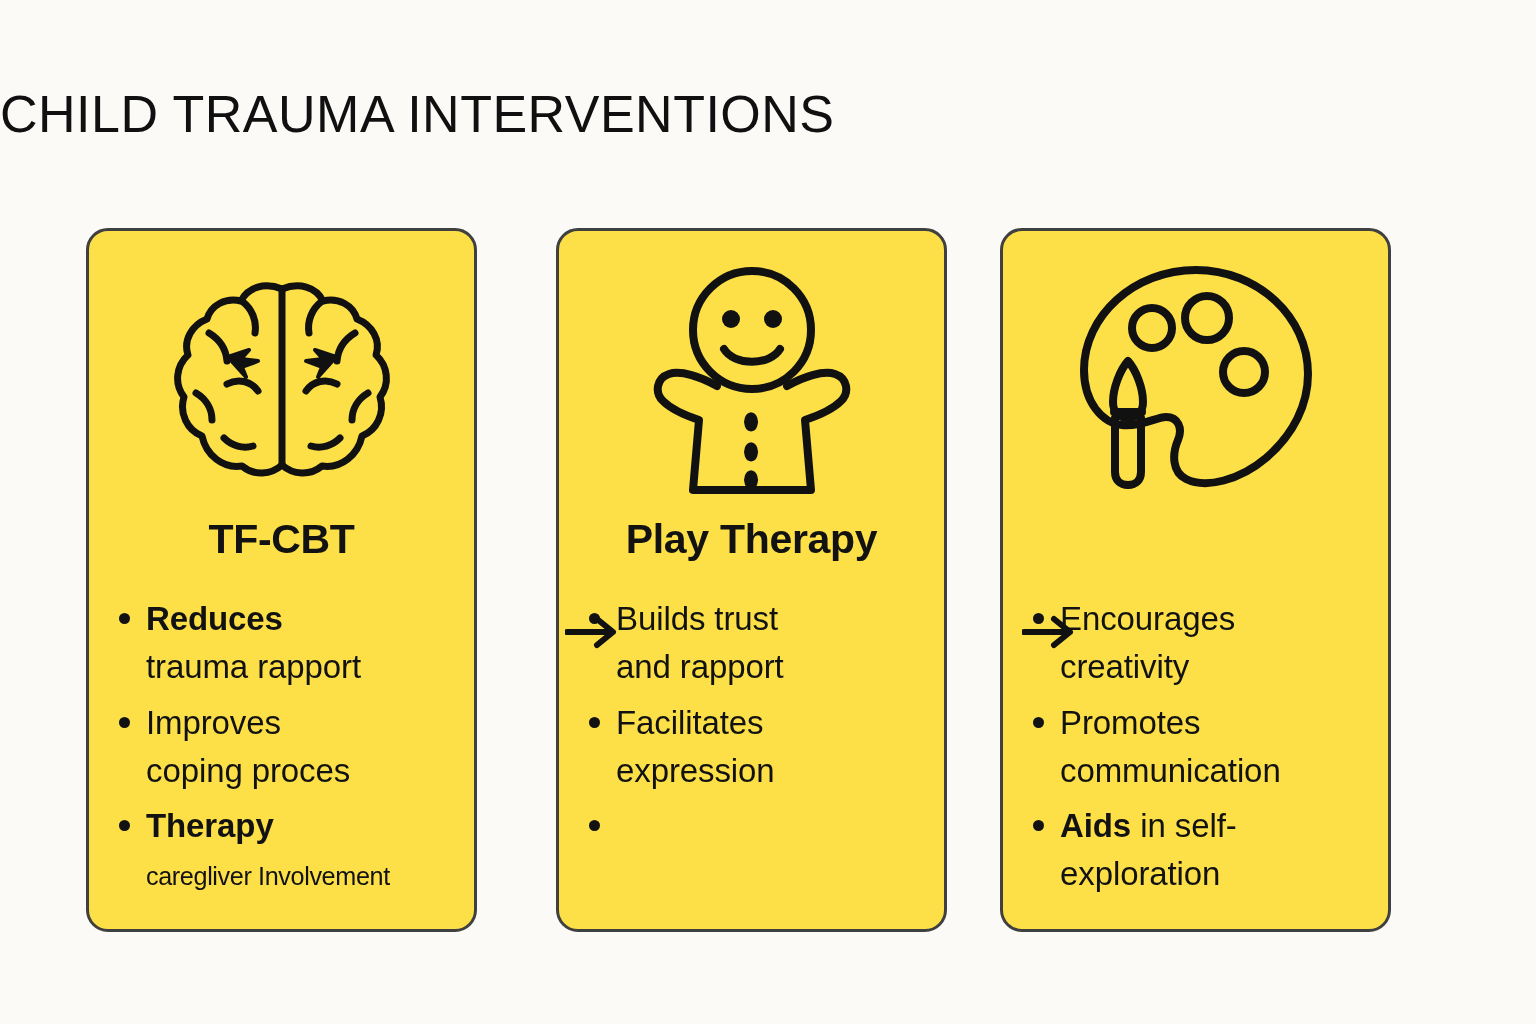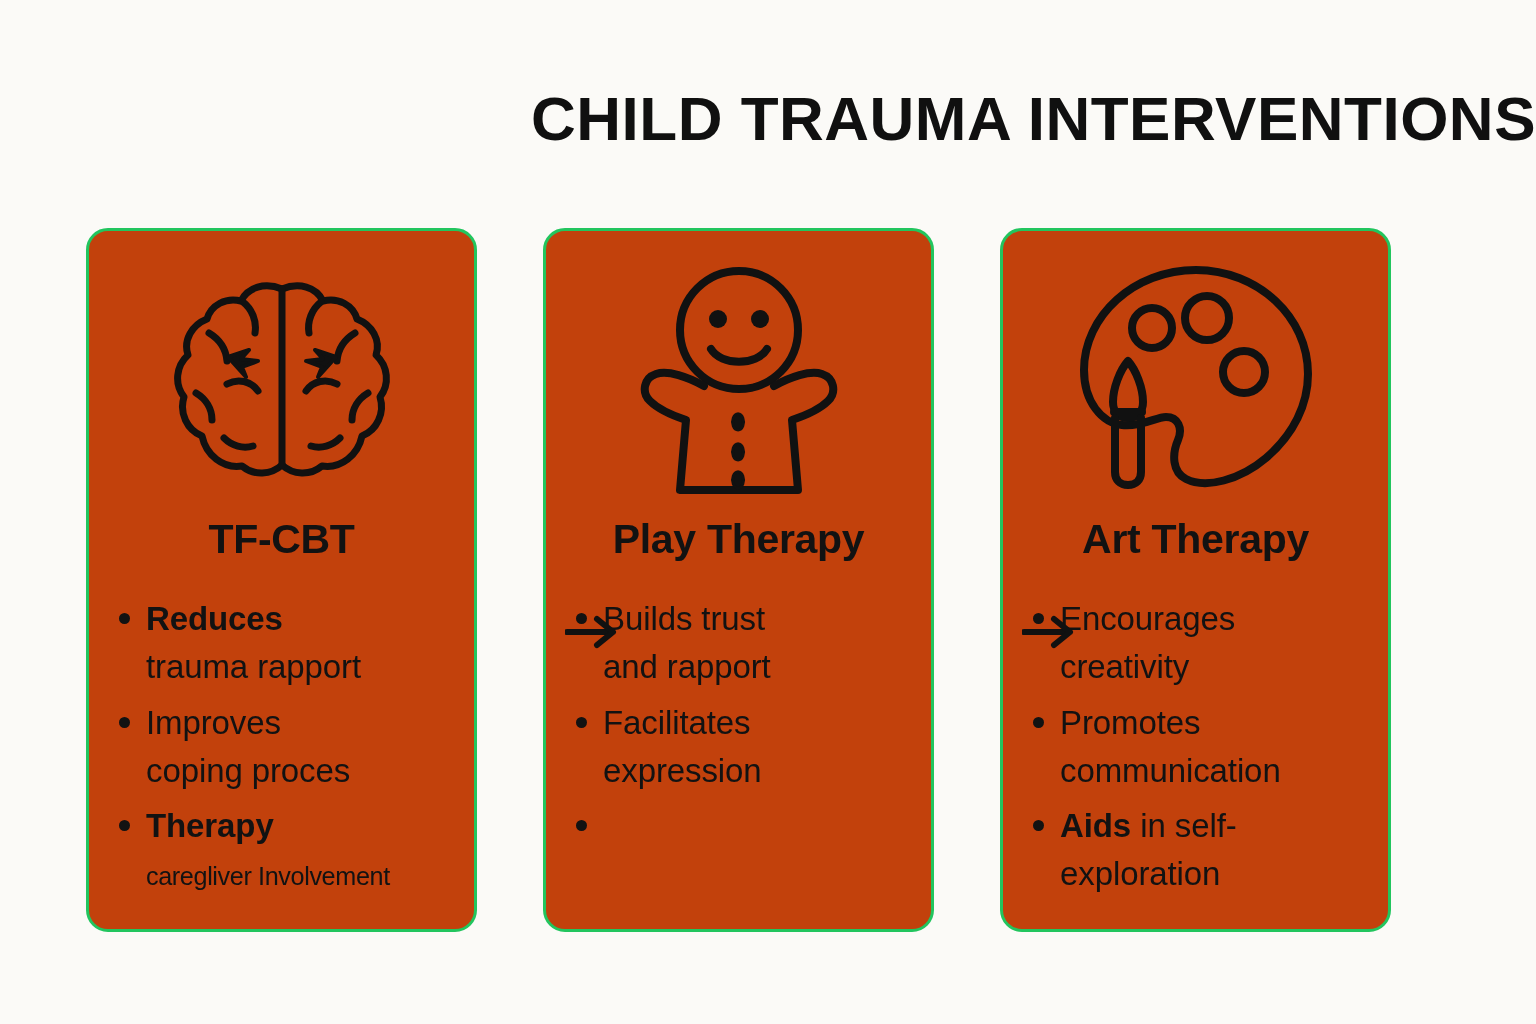--- a/index.html
+++ b/index.html
@@ -20,23 +20,23 @@
     position: absolute;
     inset: 0;
   }
 
   
   .page-title {
     position: absolute;
     left: 0;
     right: 0;
     top: 88px;
-    text-align: right;
-    font-size: 62px;
-    font-weight: bold;
+    text-align: left;
+    font-size: 52px;
+    font-weight: normal;
     letter-spacing: 0.5px;
     color: #101010;
     line-height: 1;
     white-space: nowrap;
   }
 
   
   .cards {
     position: absolute;
     left: 86px;
@@ -44,26 +44,26 @@
     width: 1304px;
     height: 704px;
   }
 
   .card {
     position: absolute;
     top: 0;
     width: 391px;
     height: 704px;
     box-sizing: border-box;
-    border: 3px solid #22c55e;
+    border: 3px solid #404040;
     border-radius: 22px;
-    background: #c2410c;
+    background: #fde047;
   }
   .card--1 { left: 0px; }
-  .card--2 { left: 457px; }
+  .card--2 { left: 470px; }
   .card--3 { left: 914px; }
 
   
   .card-icon {
     position: absolute;
     top: 22px;
     left: 0;
     right: 0;
     height: 252px;
     display: flex;
@@ -244,21 +244,20 @@
           <circle cx="137" cy="58" r="22"></circle>
           <circle cx="174" cy="112" r="21"></circle>
 
           <path d="M58 101 C50 110 43 128 43 142 C43 152 49 158 58 158 C67 158 73 152 73 142 C73 128 66 110 58 101 Z"></path>
 
           <path d="M44 152 L72 152"></path>
 
           <path d="M45 158 L45 212 C45 220 50 225 58 225 C66 225 71 220 71 212 L71 158"></path>
         </svg>
       </div>
-      <div class="card-heading">Art Therapy</div>
       <div class="bullets">
         <div class="bullet-row">
           <span class="bullet-dot"></span>
           <span class="bullet-text"><span class="bullet-lead-plain">Encourages</span><br><span class="bullet-rest">creativity</span></span>
         </div>
         <div class="bullet-row">
           <span class="bullet-dot"></span>
           <span class="bullet-text"><span class="bullet-lead-plain">Promotes</span><br><span class="bullet-rest">communication</span></span>
         </div>
         <div class="bullet-row">

